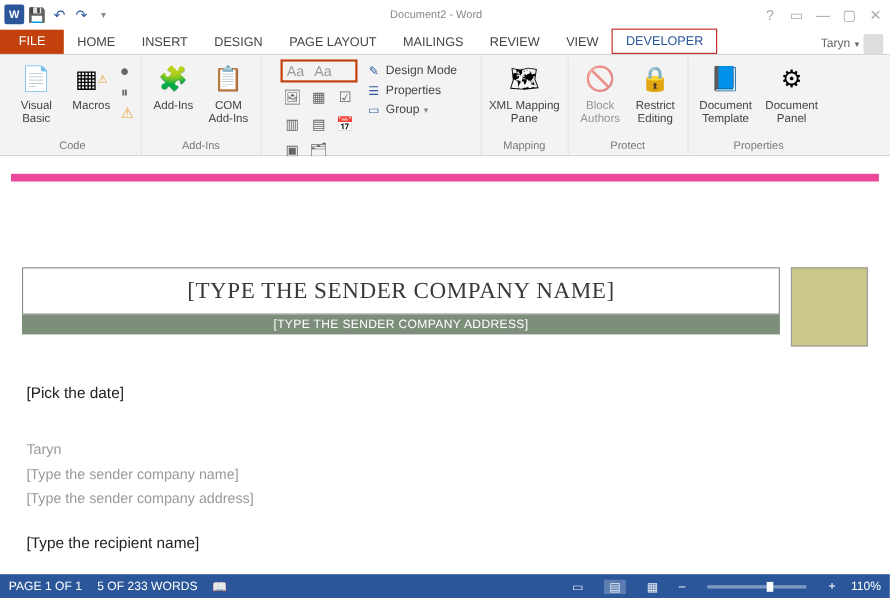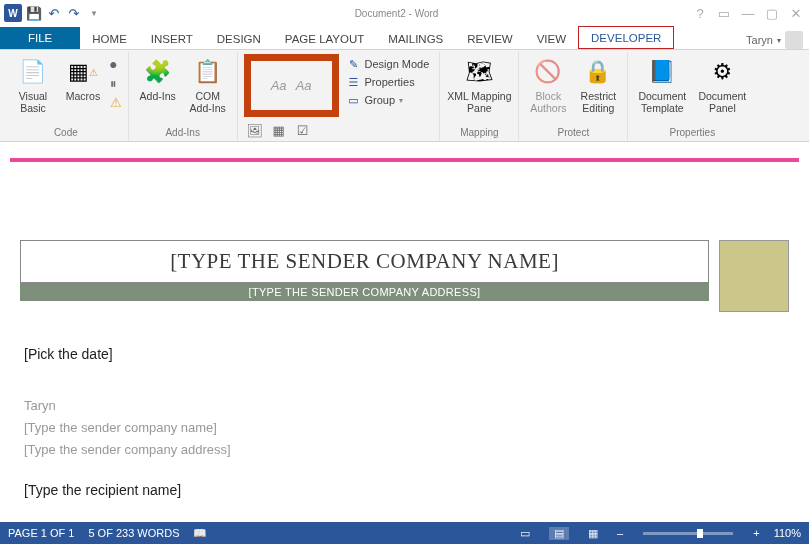--- a/index.html
+++ b/index.html
@@ -10,44 +10,44 @@
 .titlebar .qat { display: flex; align-items: center; gap: 4px; }
 .titlebar .qat .w-icon { width: 18px; height: 18px; background: #2b579a; color: #fff; font-size: 10px; font-weight: bold; display: flex; align-items: center; justify-content: center; border-radius: 2px; }
 .titlebar .qat span.ico { width: 16px; height: 16px; display: inline-flex; align-items: center; justify-content: center; color: #2b579a; font-size: 13px; }
 .titlebar .title { flex: 1; text-align: center; color: #888; font-size: 10px; }
 .titlebar .winbtns { display: flex; gap: 6px; align-items: center; color: #aaa; font-size: 13px; }
 .titlebar .winbtns span { width: 18px; text-align: center; }
 
 
 .tabs { height: 24px; background: #fff; display: flex; align-items: flex-end; padding-left: 0; border-bottom: 1px solid #d4d4d4; }
 .tab { padding: 5px 12px 4px; font-size: 11.5px; color: #444; cursor: pointer; }
-.tab.file { background: #0369a1; color: #fff; padding: 5px 28px; text-align: center; }
+.tab.file { background: #c2410c; color: #fff; padding: 5px 17px; text-align: center; }
 .tab.active { border: 1px solid #c02020; border-bottom: 1px solid #c02020; color: #2b579a; }
 .tabs .user { margin-left: auto; margin-right: 6px; color: #666; display: flex; align-items: center; gap: 4px; }
 .tabs .user .avatar { width: 18px; height: 18px; background: #ddd; border-radius: 2px; }
 
 
 .ribbon { height: 92px; background: #f3f3f3; border-bottom: 1px solid #d4d4d4; display: flex; padding: 2px 4px 0; }
 .group { display: flex; flex-direction: column; align-items: center; border-right: 1px solid #e1e1e1; padding: 2px 6px 0; }
 .group:last-child { border-right: none; }
 .group-body { flex: 1; display: flex; align-items: flex-start; gap: 4px; }
 .group-label { font-size: 10px; color: #777; padding: 2px 0 3px; }
 .bigbtn { display: flex; flex-direction: column; align-items: center; width: 46px; padding-top: 2px; cursor: pointer; }
 .bigbtn .icn { width: 32px; height: 32px; display: flex; align-items: center; justify-content: center; font-size: 22px; }
 .bigbtn .lbl { font-size: 10.5px; color: #444; text-align: center; line-height: 1.15; margin-top: 2px; }
 .smallgrid { display: grid; grid-template-columns: repeat(3, 22px); grid-auto-rows: 22px; gap: 2px; }
 .smallgrid span { display: flex; align-items: center; justify-content: center; font-size: 13px; color: #666; }
-.controls-hl { border: 7px solid #c2410c; padding: 17px; font-style: italic; }
+.controls-hl { border: 2px solid #c2410c; padding: 1px; }
 .proplist { display: flex; flex-direction: column; gap: 2px; font-size: 11px; color: #444; padding-top: 2px; }
 .proplist div { display: flex; align-items: center; gap: 4px; padding: 1px 4px; }
 .proplist .icn2 { width: 14px; height: 14px; display: inline-flex; align-items: center; justify-content: center; color: #2b579a; font-size: 11px; }
 
 
 .docarea { position: absolute; top: 142px; left: 0; right: 0; bottom: 22px; background: #fff; overflow: hidden; }
-.docpage { margin: 16px 10px 0 10px; border-top: 4px solid #ec4899; padding-top: 78px; }
+.docpage { margin: 16px 10px 0 10px; border-top: 7px solid #ec4899; padding-top: 78px; }
 .tpl-row { display: flex; gap: 10px; margin: 0 10px; }
 .tpl-main { flex: 1; }
 .company-name { border: 1px solid #888; text-align: center; padding: 8px 6px; font-family: Georgia, "Times New Roman", serif; font-size: 21px; color: #3a3a38; letter-spacing: 0.5px; }
 .company-addr { background: #7d8f7b; color: #fff; text-align: center; font-size: 11px; padding: 3px 0; letter-spacing: 0.3px; }
 .tpl-side { width: 70px; height: 72px; background: #cbc68a; border: 1px solid #999; }
 .tpl-body { margin: 32px 14px 16px; font-size: 14px; color: #222; line-height: 1.55; }
 .tpl-body .faint { color: #999; font-size: 13px; }
 .tpl-body p { margin: 0 0 2px; }
 
 

